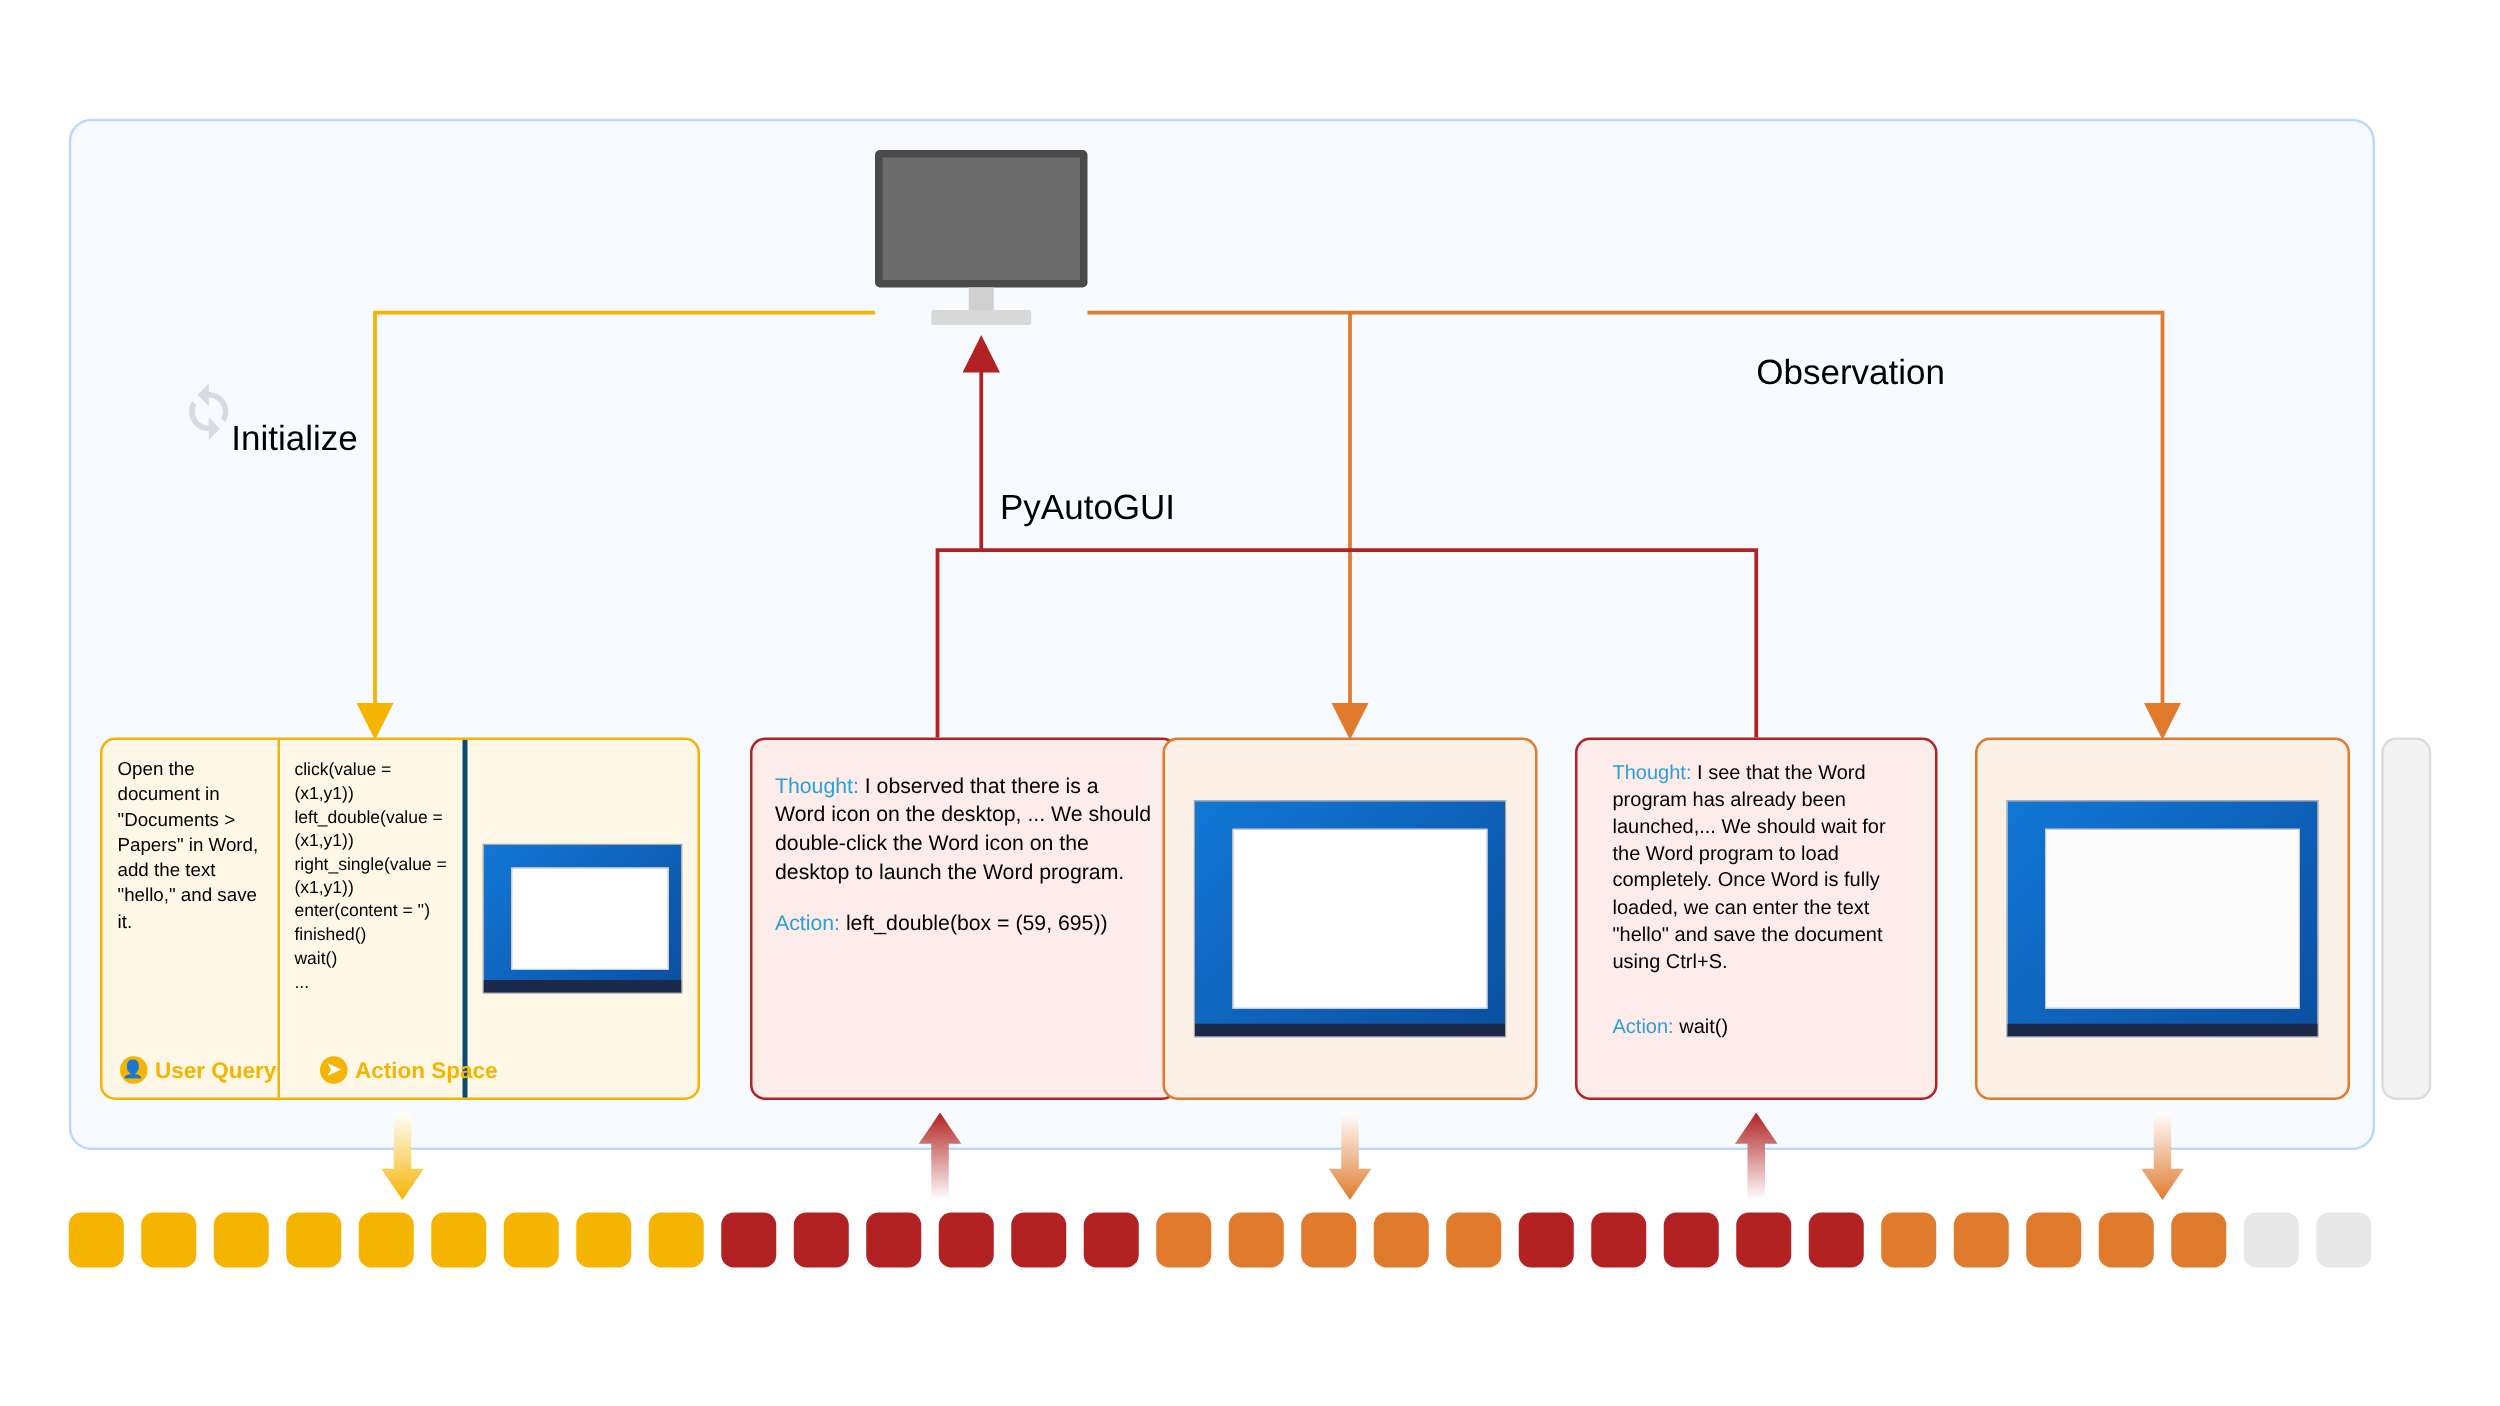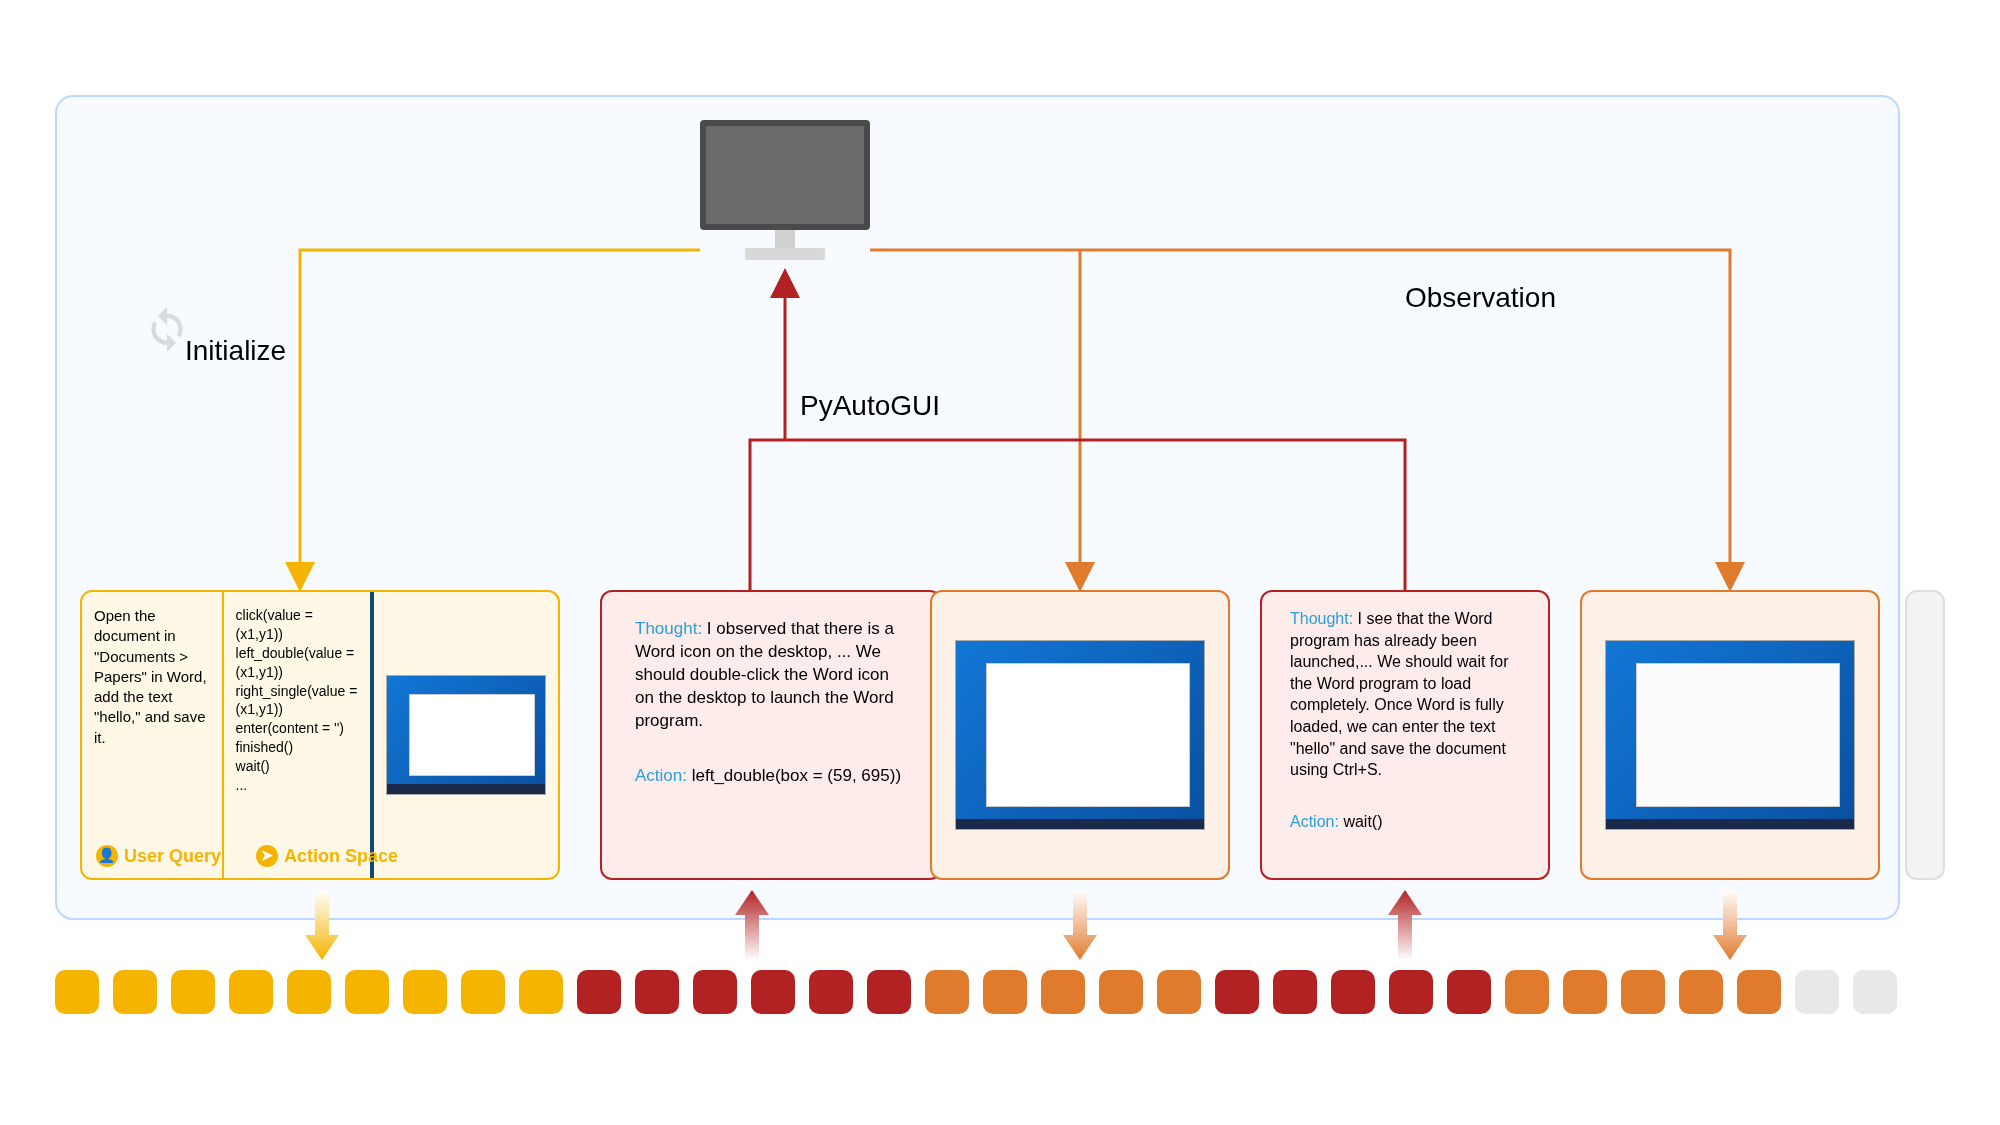--- a/index.html
+++ b/index.html
@@ -37,21 +37,21 @@
   }
   .card.init { left: 80px;  width: 480px; border-color: #f5b400; background: #fff8e6; display: flex; }
   .card.init .col { padding: 14px 12px; }
   .card.init .col.query  { width: 160px; border-right: 2px solid #f5b400; font-size: 15px; }
   .card.init .col.aspace { width: 170px; border-right: 4px solid #0c4a6e; font-size: 14px; }
   .card.init .col.shot   { flex: 1; display: flex; align-items: center; justify-content: center; }
   .card.init .footer { position: absolute; left: 0; bottom: 10px; display: flex; gap: 0; }
   .card.init .footer .tag { display: flex; align-items: center; gap: 6px; color: #f5b400; font-weight: 600; font-size: 18px; padding-left: 14px; }
   .card.init .footer .tag .circ { width: 22px; height: 22px; border-radius: 50%; background: #f5b400; display: inline-flex; align-items: center; justify-content: center; color: #fff; font-size: 14px; }
 
-  .card.thought1 { left: 600px;  width: 342px; border-color: #b22222; background: #fdecea; padding: 26px 33px; font-size: 17px; }
+  .card.thought1 { left: 600px;  width: 342px; border-color: #b22222; background: #fdecea; padding: 26px 18px; font-size: 17px; }
   .card.obs1     { left: 930px;  width: 300px; border-color: #e07b2e; background: #fdf0e6; display:flex; align-items:center; justify-content:center; }
   .card.thought2 { left: 1260px; width: 290px; border-color: #b22222; background: #fdecea; padding: 16px 28px; font-size: 16px; }
   .card.obs2     { left: 1580px; width: 300px; border-color: #e07b2e; background: #fdf0e6; display:flex; align-items:center; justify-content:center; }
   .card.peek     { left: 1905px; width: 40px;  border-color: #ddd; background: #f3f3f3; }
 
   .tlabel { color: #2aa0d8; }
   .alabel { color: #2aa0d8; }
 
   
   .mini { width: 160px; height: 120px; background: linear-gradient(135deg,#1277d6 0%, #0a4fa0 100%); border: 1px solid #aaa; position: relative; }
@@ -144,21 +144,21 @@
         </div>
       <div class="tag" style="width:170px;">
           <span class="circ">➤</span>
           <span>Action Space</span>
         </div>
     </div>
   </div>
 
   <div class="card thought1">
     <p><span class="tlabel">Thought:</span> <span>I observed that there is a Word icon on the desktop, ... We should double-click the Word icon on the desktop to launch the Word program.</span></p>
-    <p style="margin-top:32px;"><span class="alabel">Action:</span> <span>left_double(box = (59, 695))</span></p>
+    <p style="margin-top:18px;"><span class="alabel">Action:</span> <span>left_double(box = (59, 695))</span></p>
   </div>
 
   <div class="card obs1">
     <div class="mini big">
         <div class="win"></div>
         <div class="tb"></div>
       </div>
   </div>
 
   <div class="card thought2">

